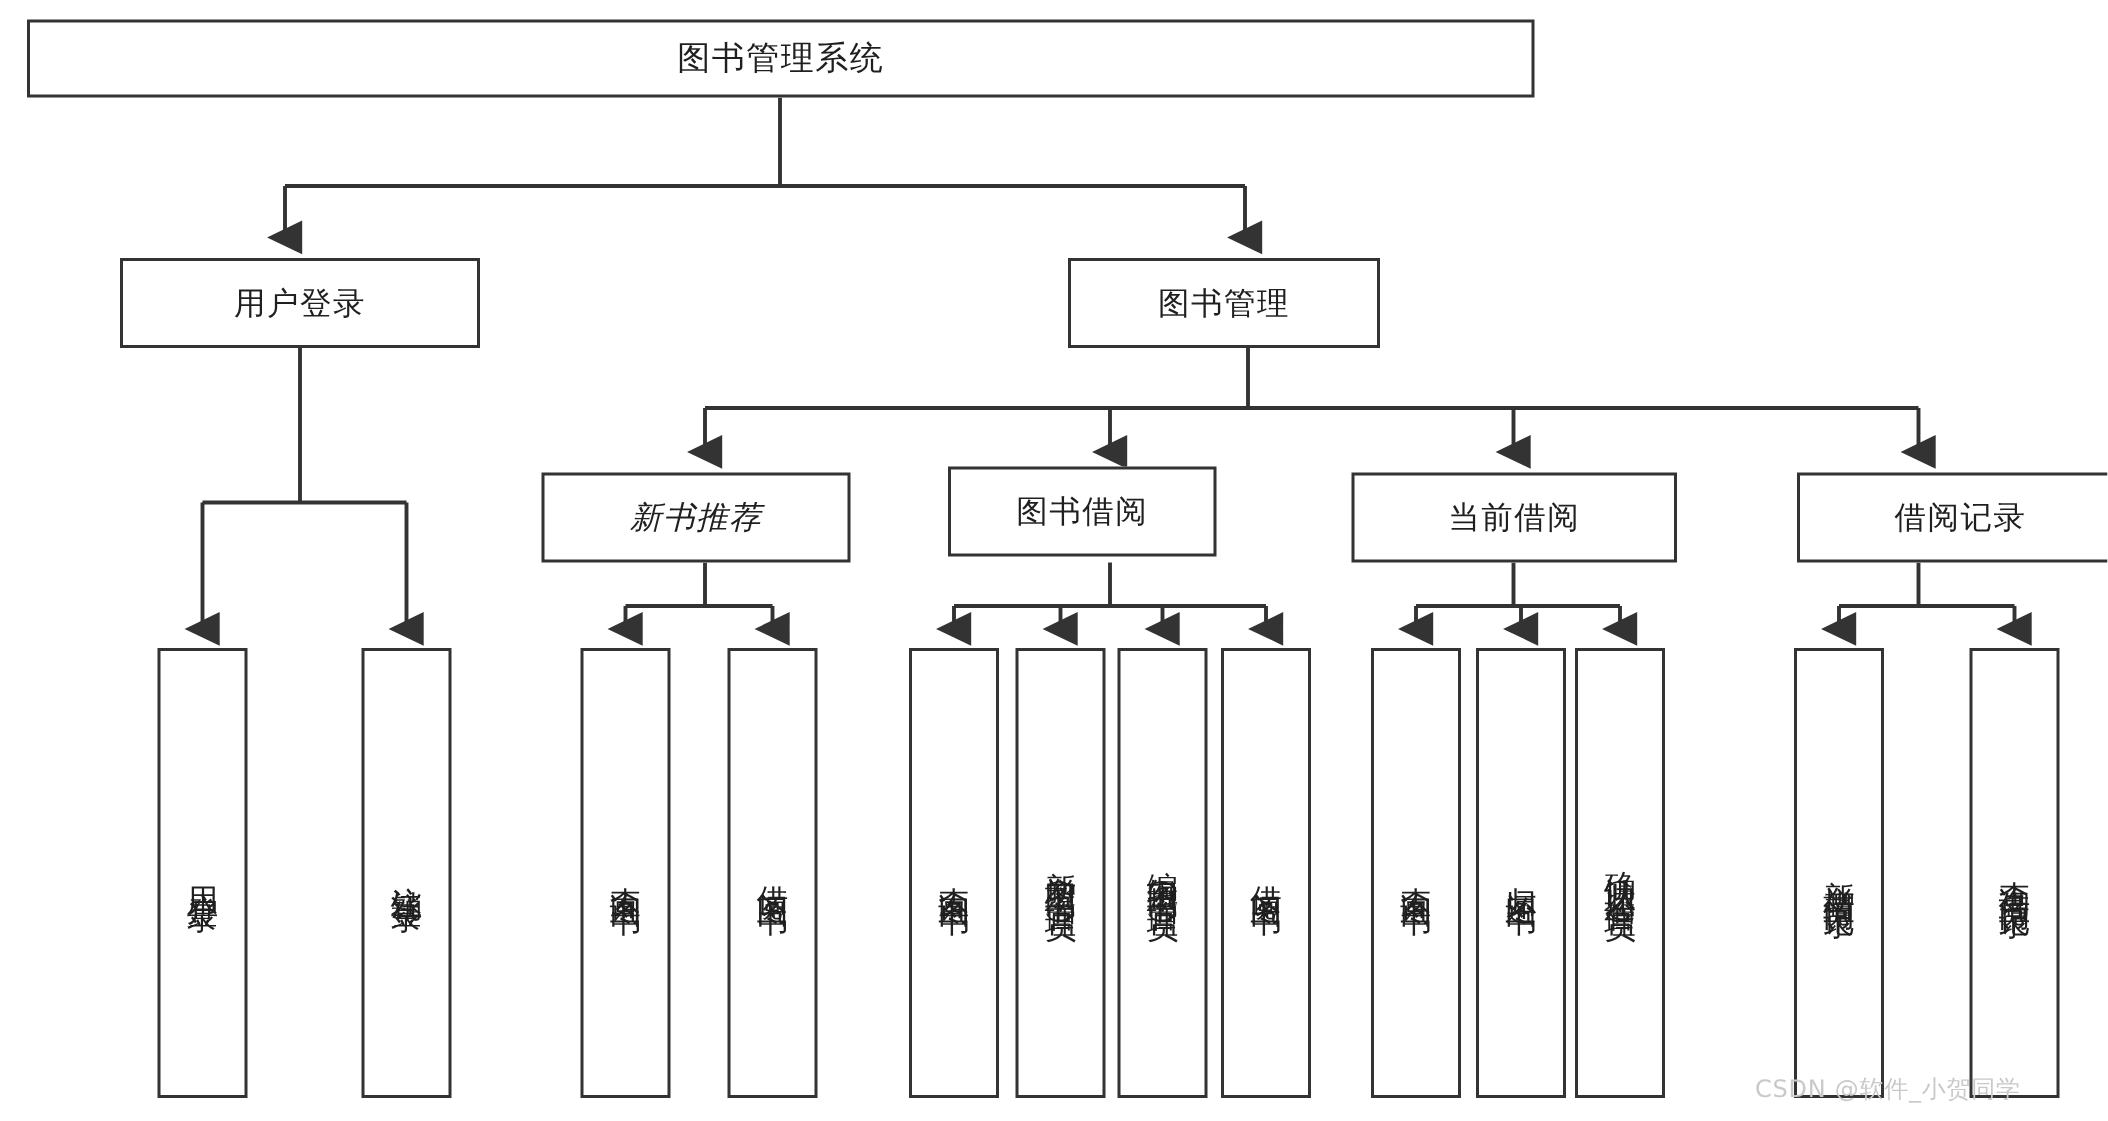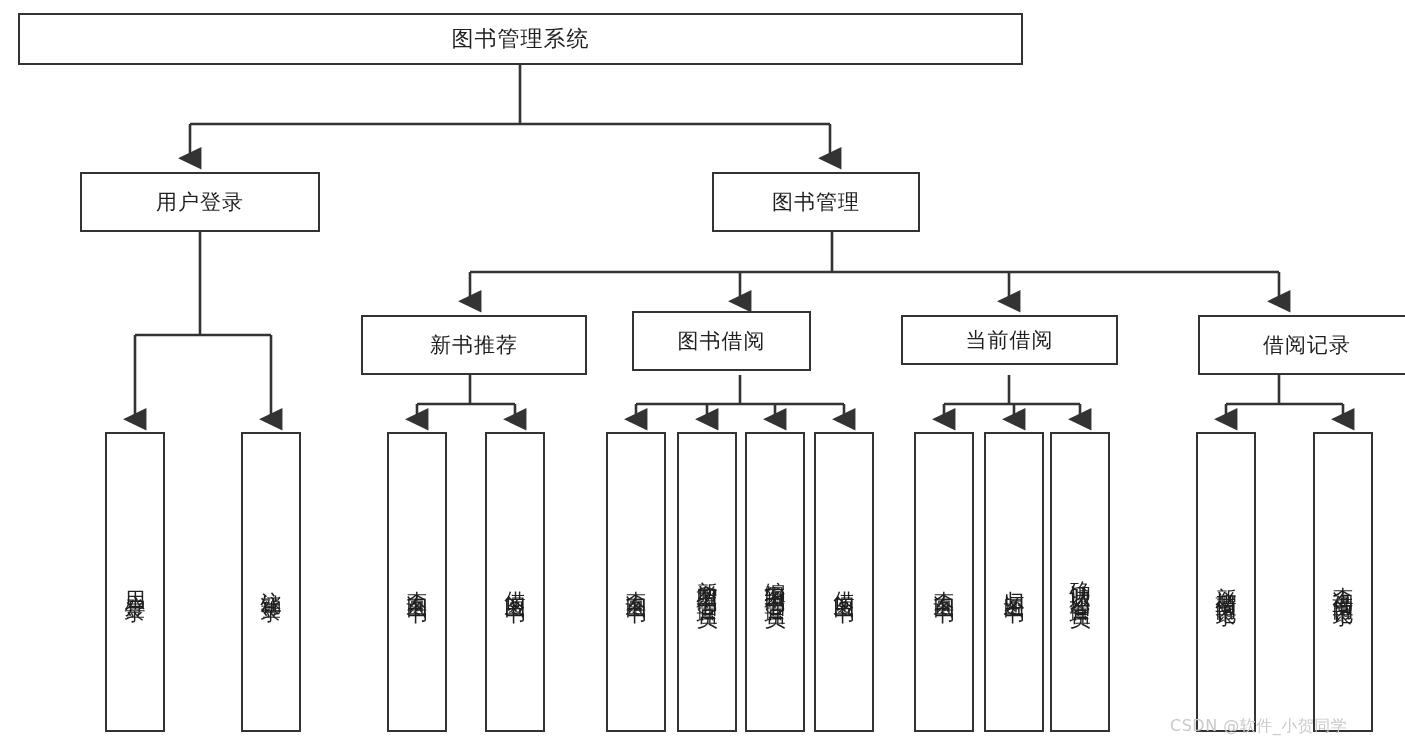--- a/index.html
+++ b/index.html
@@ -112,23 +112,23 @@
       <path d="M1226,404 L1226,419" marker-end="url(#arrow)"></path>
       <path d="M1343,404 L1343,419" marker-end="url(#arrow)"></path>
     </g>
   </svg>
 
   <div class="node horizontal root" id="node-root" style="left: 18px; top: 13px; width: 1005px; height: 52px;">图书管理系统</div>
 
   <div class="node horizontal" id="node-l1-0" style="left: 80px; top: 172px; width: 240px; height: 60px;">用户登录</div>
   <div class="node horizontal" id="node-l1-1" style="left: 712px; top: 172px; width: 208px; height: 60px;">图书管理</div>
 
-  <div class="node horizontal" id="node-l2-0" style="left: 361px; top: 315px; width: 226px; height: 60px;">新书推荐</div>
+  <div class="node horizontal" id="node-l2-0" style="left: 361px; top: 315px; width: 206px; height: 60px; font-style: italic;">新书推荐</div>
   <div class="node horizontal" id="node-l2-1" style="left: 632px; top: 311px; width: 179px; height: 60px;">图书借阅</div>
-  <div class="node horizontal" id="node-l2-2" style="left: 901px; top: 315px; width: 217px; height: 50px;">当前借阅</div>
+  <div class="node horizontal" id="node-l2-2" style="left: 901px; top: 315px; width: 217px; height: 60px;">当前借阅</div>
   <div class="node horizontal" id="node-l2-3" style="left: 1170px; top: 315px; width: 218px; height: 60px; margin-left: 28px;">借阅记录</div>
 
   <div id="leaf-container">
       <div class="node vertical" style="left: 105px; top: 432px; width: 60px; height: 300px;">
         <span>用户登录</span>
       </div>
       <div class="node vertical" style="left: 241px; top: 432px; width: 60px; height: 300px;">
         <span>注销登录</span>
       </div>
       <div class="node vertical" style="left: 387px; top: 432px; width: 60px; height: 300px;">

